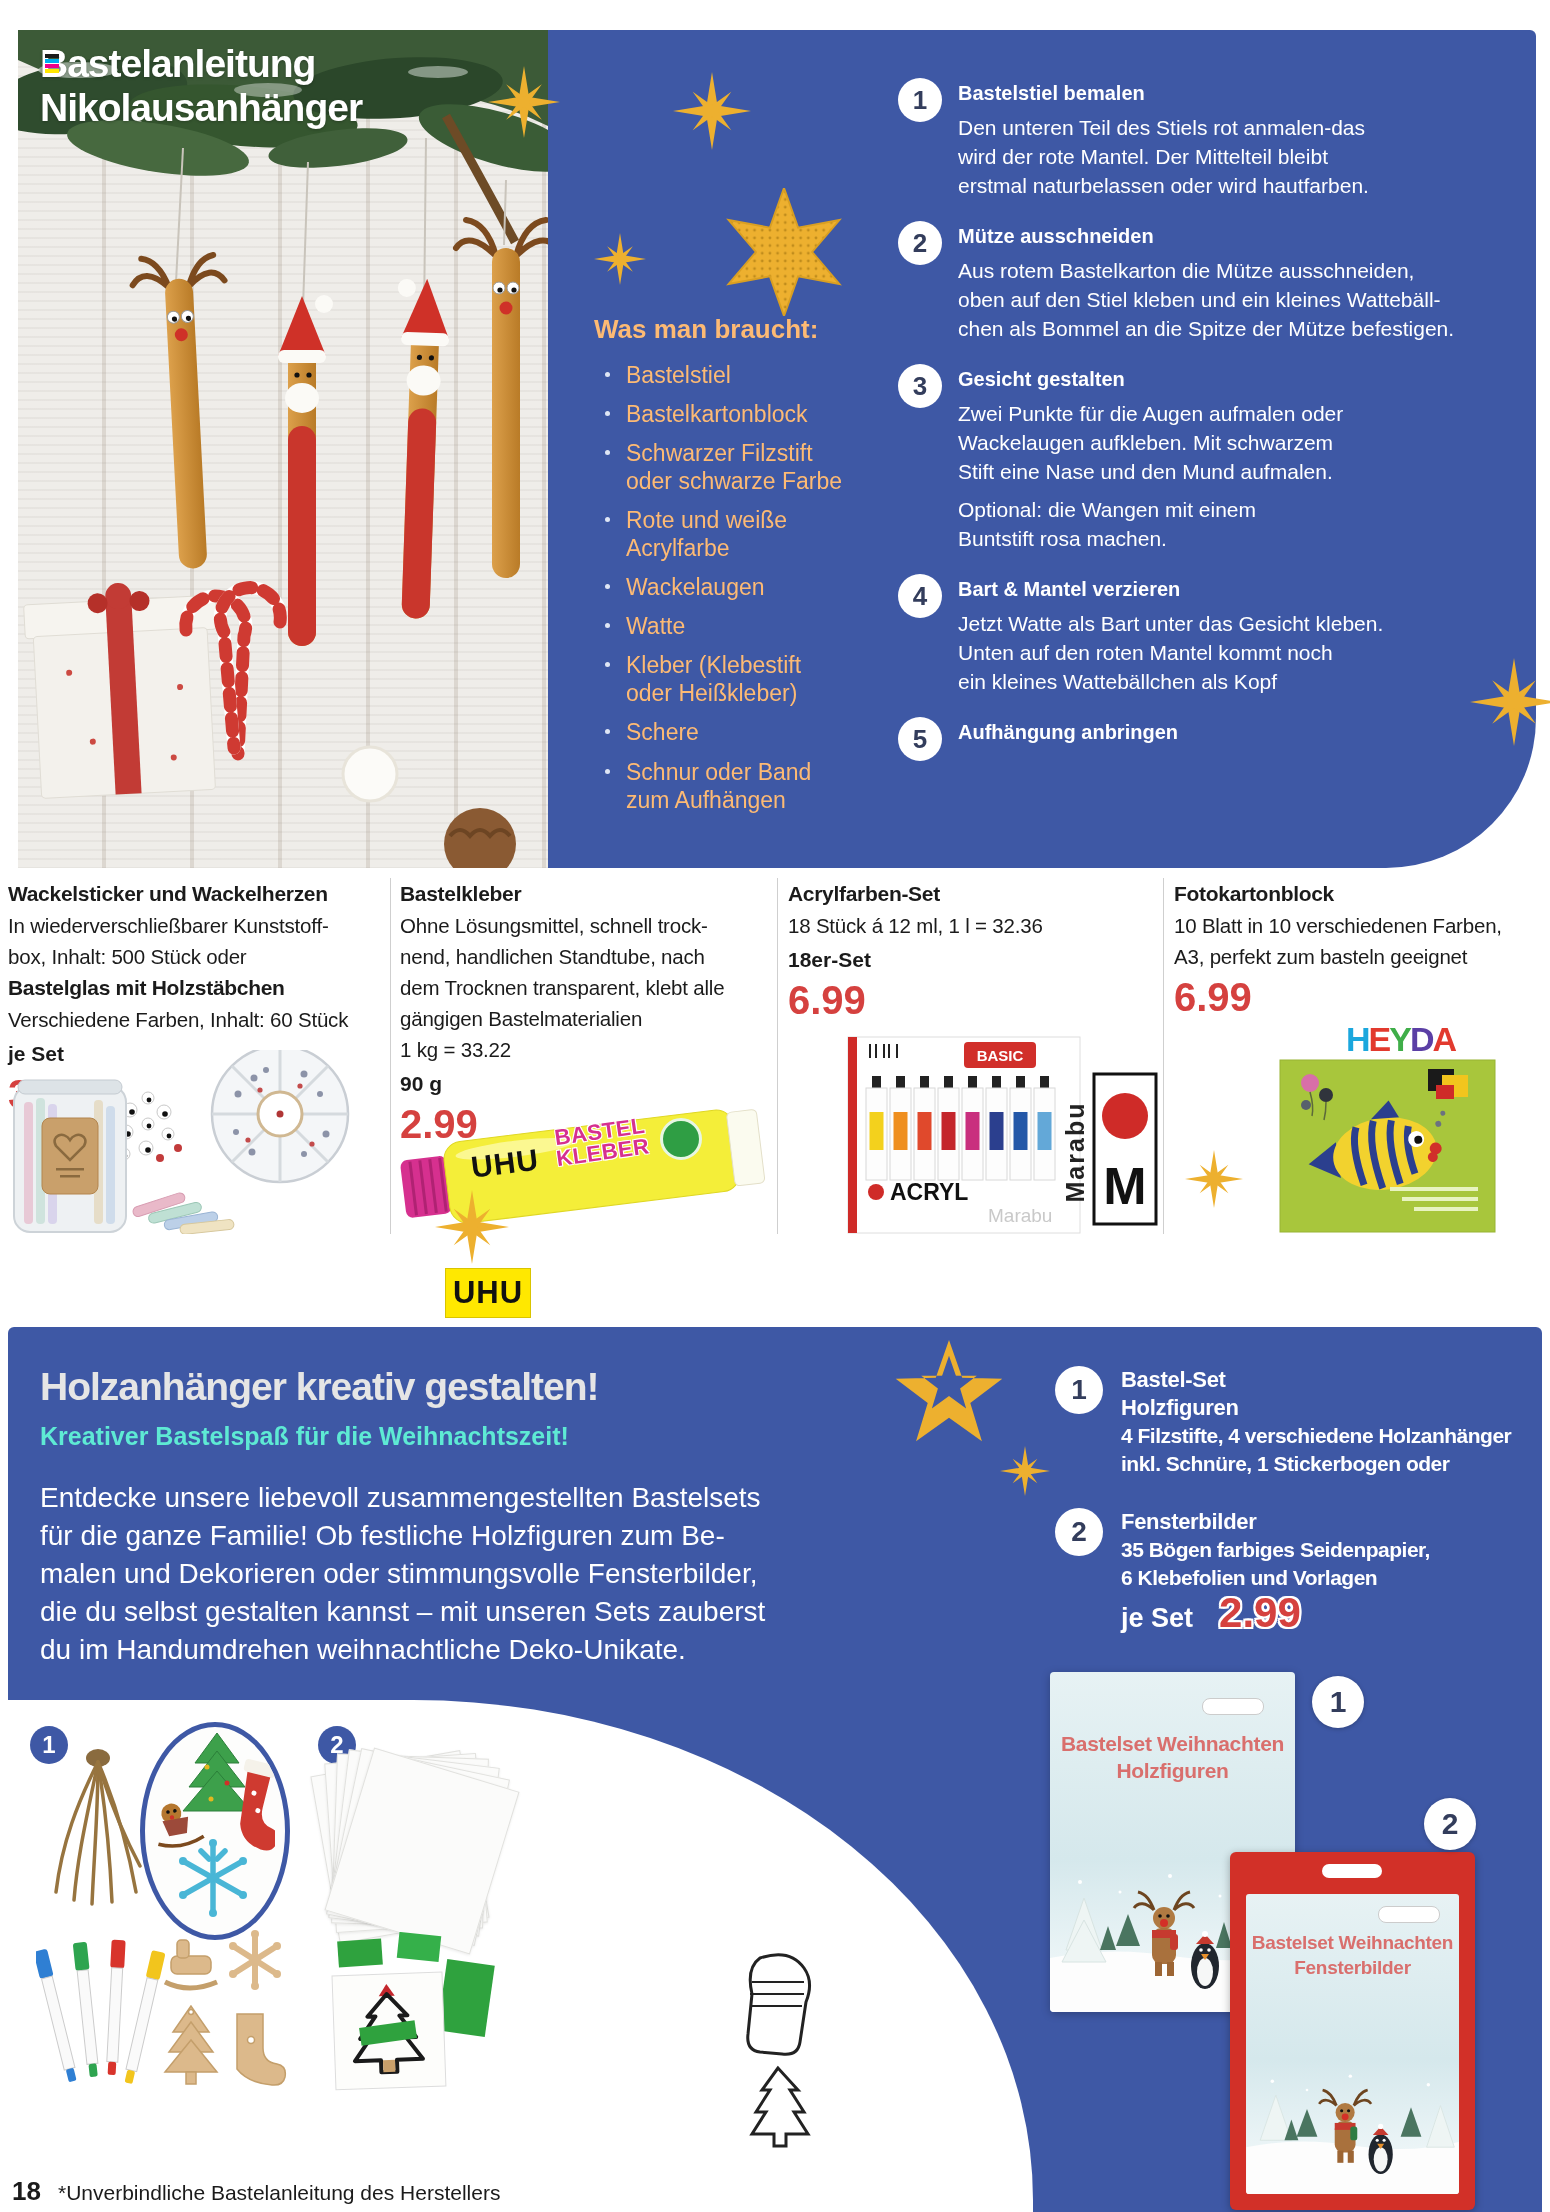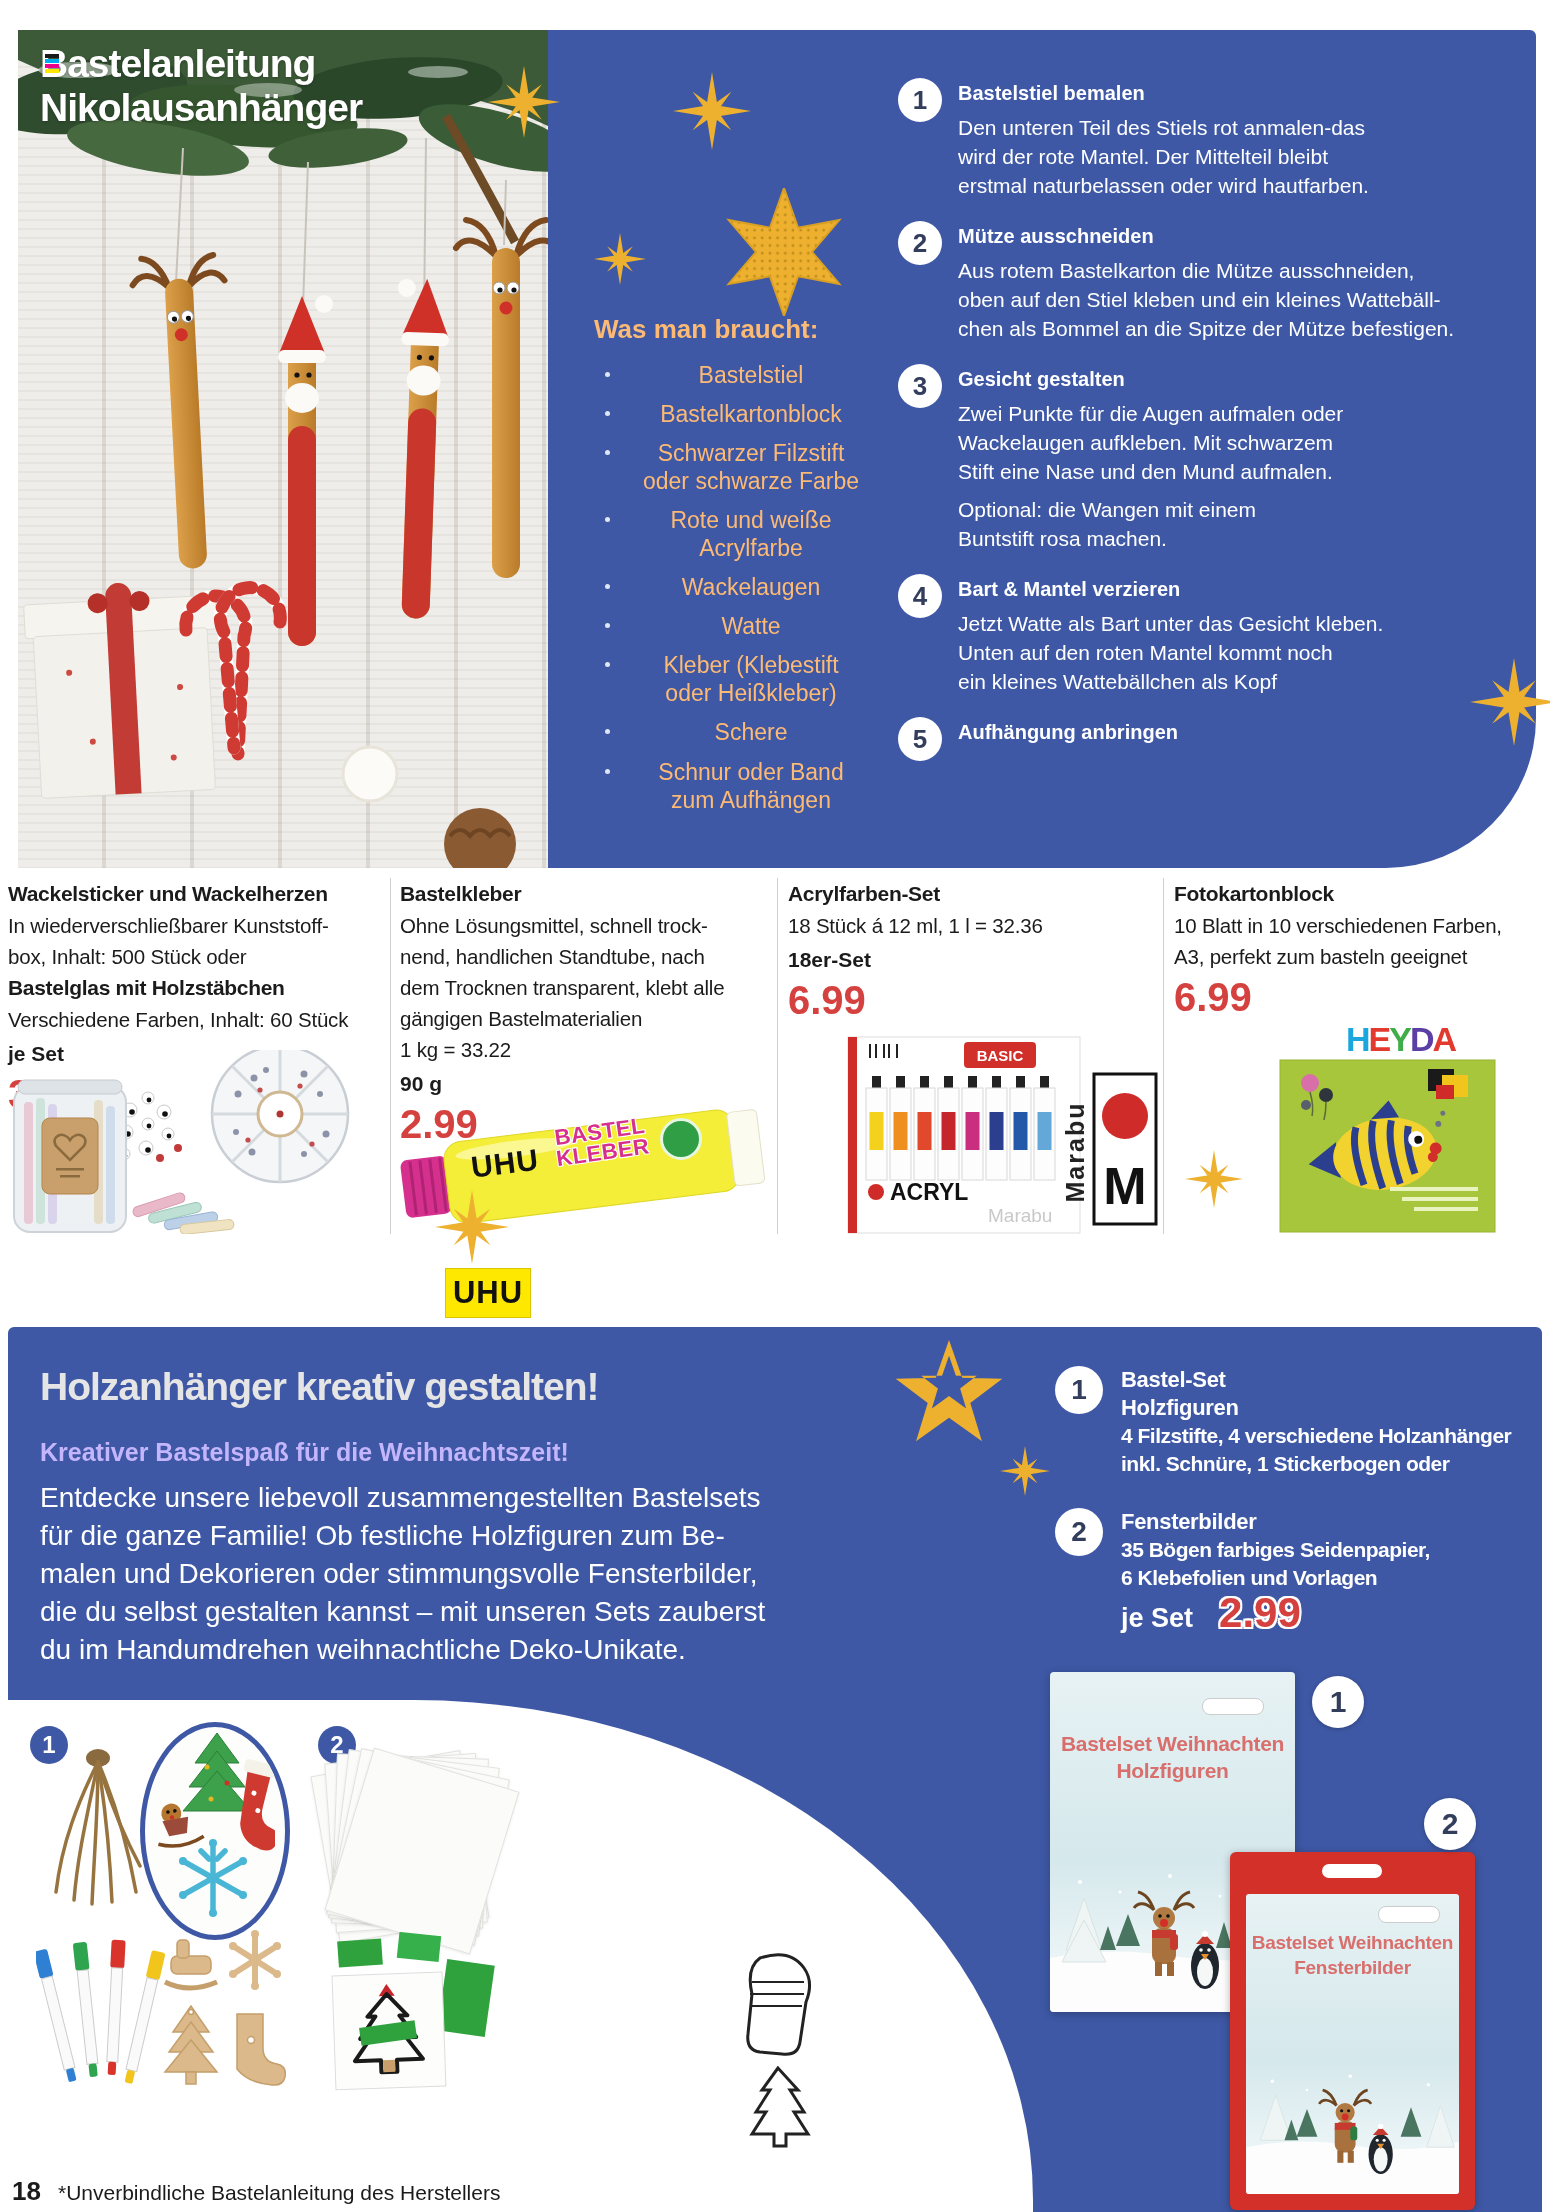--- a/index.html
+++ b/index.html
@@ -25,21 +25,21 @@
 
   .star{position:absolute;}
   .star-a{left:470px;top:36px;width:72px;height:72px;}
   .star-b{left:655px;top:42px;width:78px;height:78px;}
   .star-c{left:576px;top:203px;width:52px;height:52px;}
   .star-big6{left:700px;top:158px;width:132px;height:128px;}
   .star-d{left:1452px;top:628px;width:88px;height:88px;}
 
   .materials{position:absolute;left:576px;top:284px;width:290px;color:#fdba74;}
   .materials-heading{font-size:26px;font-weight:bold;margin-bottom:16px;}
-  .materials ul{list-style:none;margin:8px;padding:0;text-align:center;}
+  .materials ul{list-style:none;margin:8px;padding:0;}
   .materials li{position:relative;padding-left:24px;font-size:23px;line-height:1.22;margin-bottom:11px;}
   .materials .dot{position:absolute;left:3px;top:11px;width:5px;height:5px;border-radius:50%;background:#dfe6f5;}
 
   .steps{position:absolute;left:880px;top:48px;width:640px;color:#fff;}
   .step{display:flex;gap:16px;margin-bottom:21px;}
   .step-badge{flex:0 0 44px;width:44px;height:44px;border-radius:50%;background:#ffffff;color:#333d5c;
               font-size:26px;font-weight:bold;display:flex;align-items:center;justify-content:center;}
   .step-title{font-size:20px;font-weight:bold;line-height:30px;margin-bottom:5px;}
   .step-body{font-size:21px;line-height:29px;}
   .step-optional{font-size:21px;line-height:29px;margin-top:9px;}
@@ -69,21 +69,21 @@
   .tube-label .words{display:inline-block;margin-left:14px;transform:translateY(-2px) rotate(2deg);}
   .tube-badge{position:absolute;left:660px;top:1118px;width:36px;height:36px;border-radius:50%;
               background:#2f9e44;border:3px solid #e7f6e3;z-index:3;}
   .heyda{position:absolute;left:1346px;top:1020px;font-size:34px;font-weight:bold;letter-spacing:0px;}
   .heyda span{display:inline-block;margin-right:-2px;}
 
   
   .bottom-panel{position:absolute;left:8px;top:1327px;width:1534px;height:885px;
                 background:#3e58a5;border-radius:6px 6px 0 0;}
   .bottom-heading{position:absolute;left:32px;top:38px;color:#e5e5e5;font-size:39px;font-weight:bold;letter-spacing:-1px;}
-  .bottom-sub{position:absolute;left:32px;top:111px;color:#c4b5fd;font-size:25px;font-weight:bold;}
+  .bottom-sub{position:absolute;left:32px;top:95px;color:#5eead4;font-size:25px;font-weight:bold;}
   .bottom-body{position:absolute;left:32px;top:152px;color:#fff;font-size:28px;line-height:38px;width:840px;}
   .star-outline5{position:absolute;left:885px;top:13px;width:112px;height:112px;}
   .star-e{position:absolute;left:992px;top:119px;width:50px;height:50px;}
 
   .b-item{position:absolute;display:flex;gap:18px;color:#fff;}
   .bi1{left:1047px;top:39px;}
   .bi2{left:1047px;top:181px;}
   .b-badge{flex:0 0 48px;width:48px;height:48px;border-radius:50%;background:#fff;color:#333d5c;
            font-size:28px;font-weight:bold;display:flex;align-items:center;justify-content:center;}
   .b-title{font-size:22px;font-weight:bold;line-height:28px;letter-spacing:-0.3px;}

